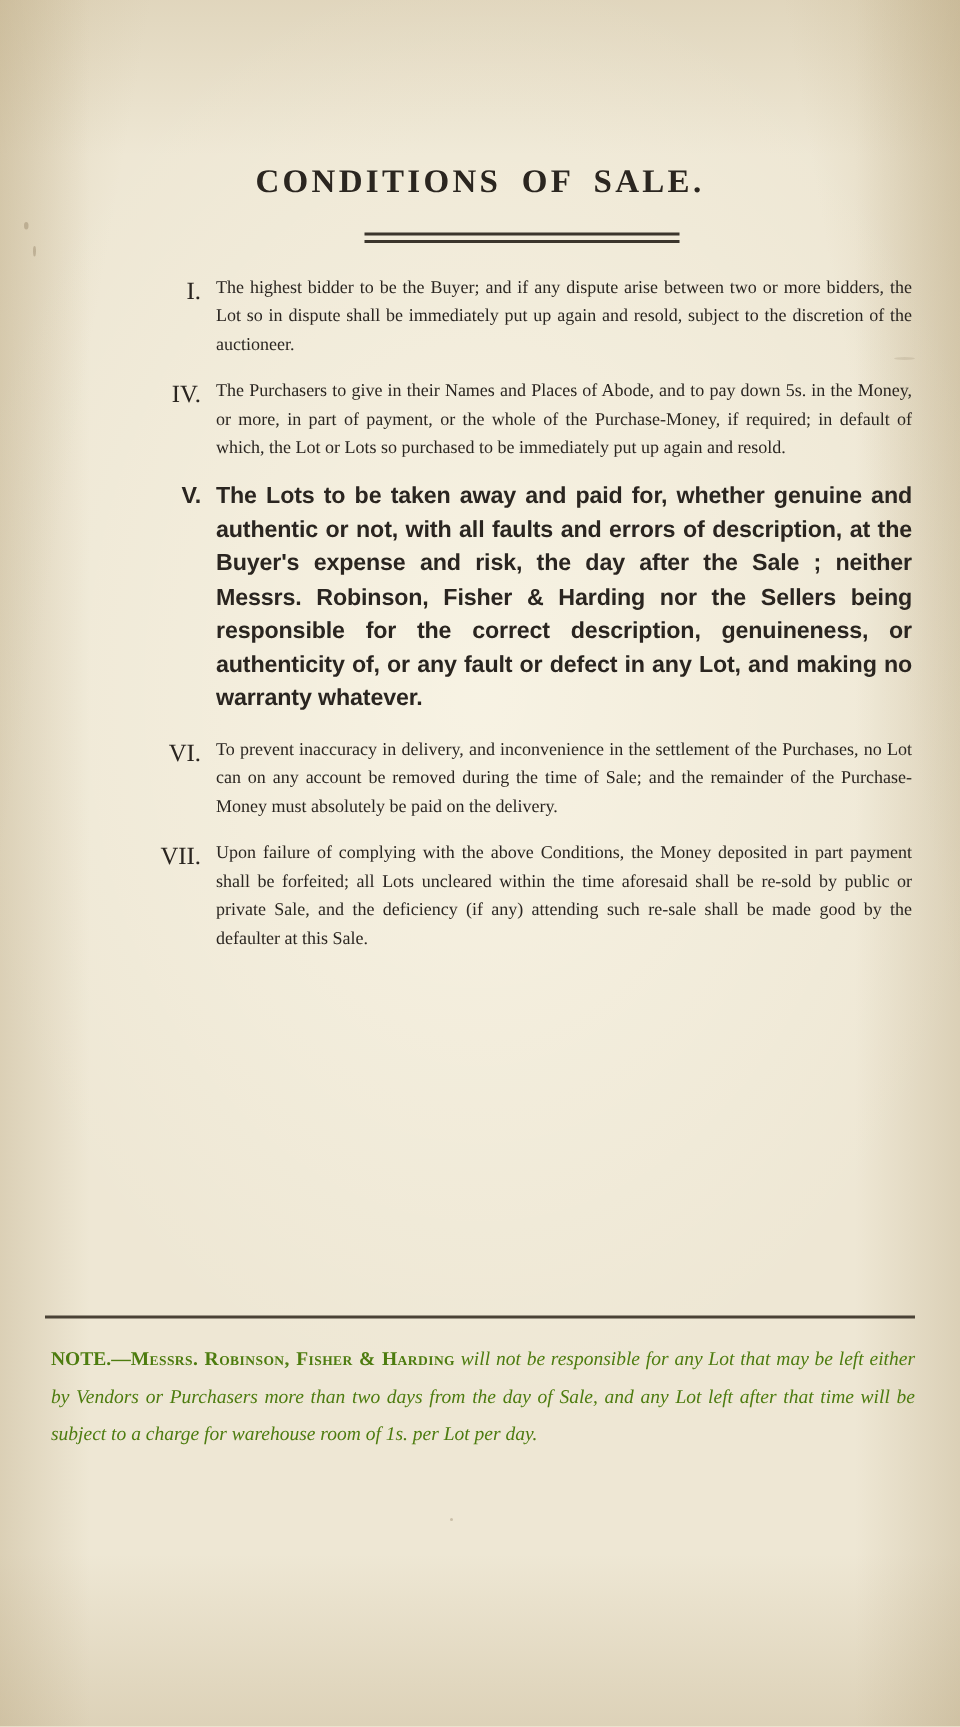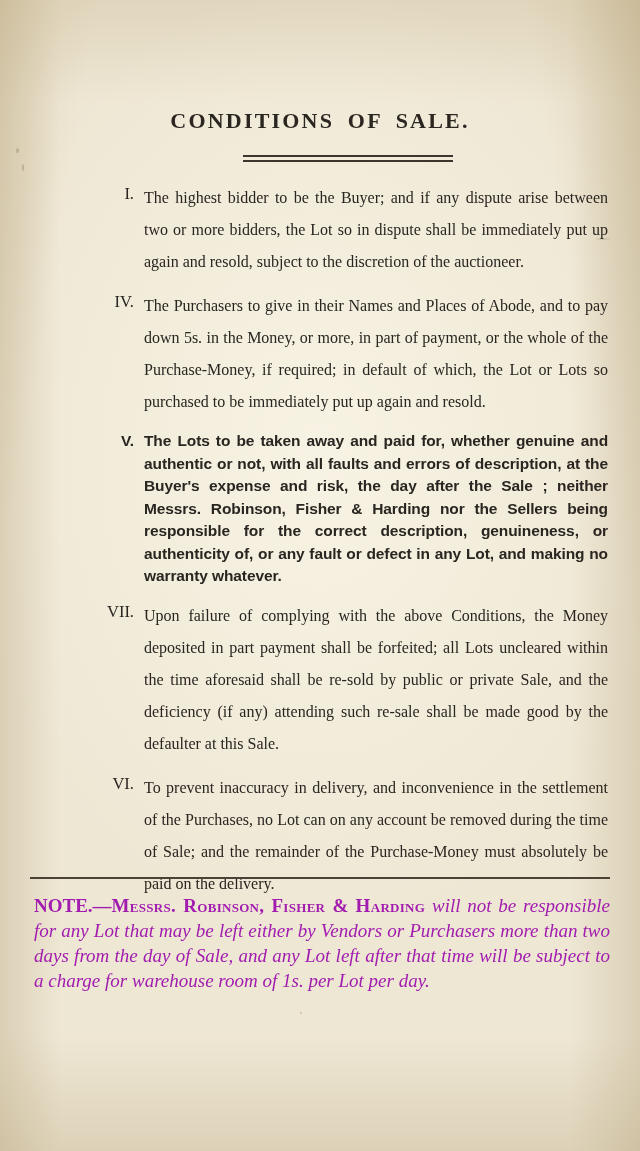--- a/index.html
+++ b/index.html
@@ -98,22 +98,22 @@
     flex: 0 0 42px;
     text-align: right;
     padding-right: 10px;
     font-size: 16.5px;
     line-height: 23px;
     font-family: "Liberation Serif", serif;
     color: #2a2520;
   }
   .clause .body {
     flex: 1 1 auto;
-    font-size: 16px;
-    line-height: 32px;
+    font-size: 12px;
+    line-height: 19px;
     text-align: justify;
     text-justify: inter-word;
     hyphens: none;
     color: #2a2520;
   }
   .clause.bold .num,
   .clause.bold .body {
     font-weight: bold;
     font-family: "Liberation Sans", sans-serif;
     font-size: 15.5px;
@@ -128,25 +128,25 @@
     width: 580px;
     height: 2px;
     background: #4a4236;
   }
 
   .note {
     position: absolute;
     left: 34px;
     top: 893px;
     width: 576px;
-    font-size: 19px;
+    font-size: 13px;
     line-height: 25px;
     font-style: italic;
     text-align: justify;
-    color: #a21caf;
+    color: #4d7c0f;
   }
   .note .lead {
     font-style: normal;
     font-weight: bold;
   }
   .note .sc {
     font-style: normal;
     font-variant: small-caps;
     font-weight: bold;
     letter-spacing: 0.3px;
@@ -185,27 +185,27 @@
       <div class="num">IV.</div>
       <div class="body">The Purchasers to give in their Names and Places of Abode, and to pay down 5s. in the Money, or more, in part of payment, or the whole of the Purchase-Money, if required; in default of which, the Lot or Lots so purchased to be immediately put up again and resold.</div>
     </div>
 
     <div class="clause bold">
       <div class="num">V.</div>
       <div class="body">The Lots to be taken away and paid for, whether genuine and authentic or not, with all faults and errors of description, at the Buyer's expense and risk, the day after the Sale ; neither Messrs. Robinson, Fisher &amp; Harding nor the Sellers being responsible for the correct description, genuineness, or authenticity of, or any fault or defect in any Lot, and making no warranty whatever.</div>
     </div>
 
     <div class="clause">
+      <div class="num">VI.</div>
+      <div class="body">To prevent inaccuracy in delivery, and inconvenience in the settlement of the Purchases, no Lot can on any account be removed during the time of Sale; and the remainder of the Purchase-Money must absolutely be paid on the delivery.</div>
+    </div>
+
+    <div class="clause">
       <div class="num">VII.</div>
       <div class="body">Upon failure of complying with the above Conditions, the Money deposited in part payment shall be forfeited; all Lots uncleared within the time aforesaid shall be re-sold by public or private Sale, and the deficiency (if any) attending such re-sale shall be made good by the defaulter at this Sale.</div>
-    </div>
-
-    <div class="clause">
-      <div class="num">VI.</div>
-      <div class="body">To prevent inaccuracy in delivery, and inconvenience in the settlement of the Purchases, no Lot can on any account be removed during the time of Sale; and the remainder of the Purchase-Money must absolutely be paid on the delivery.</div>
     </div>
 
   </div>
 
   <div class="rule-bottom"></div>
 
   <div class="note">
     <span class="lead">NOTE.—</span><span class="sc">Messrs. Robinson, Fisher &amp; Harding</span><span> will not be responsible for any Lot that may be left either by Vendors or Purchasers more than two days from the day of Sale, and any Lot left after that time will be subject to a charge for warehouse room of 1s. per Lot per day.</span>
   </div>
 

